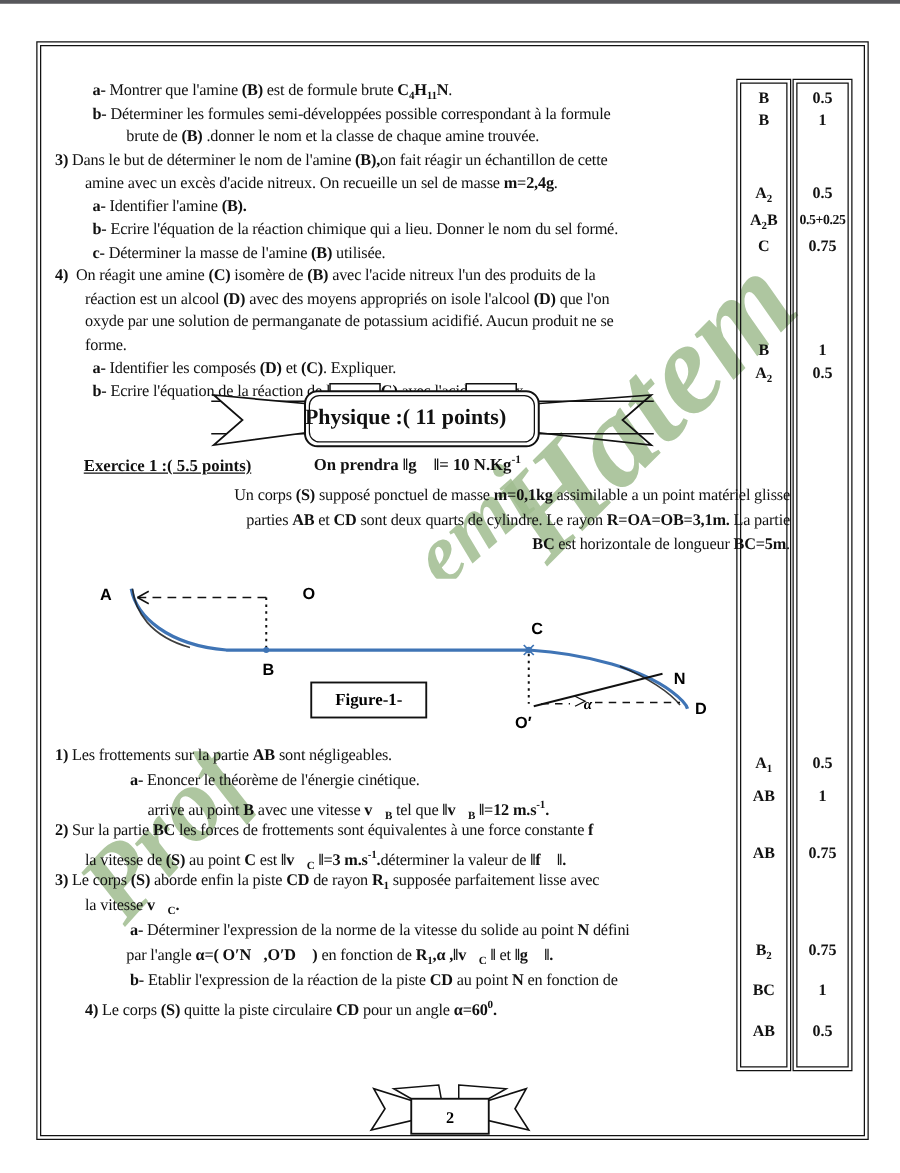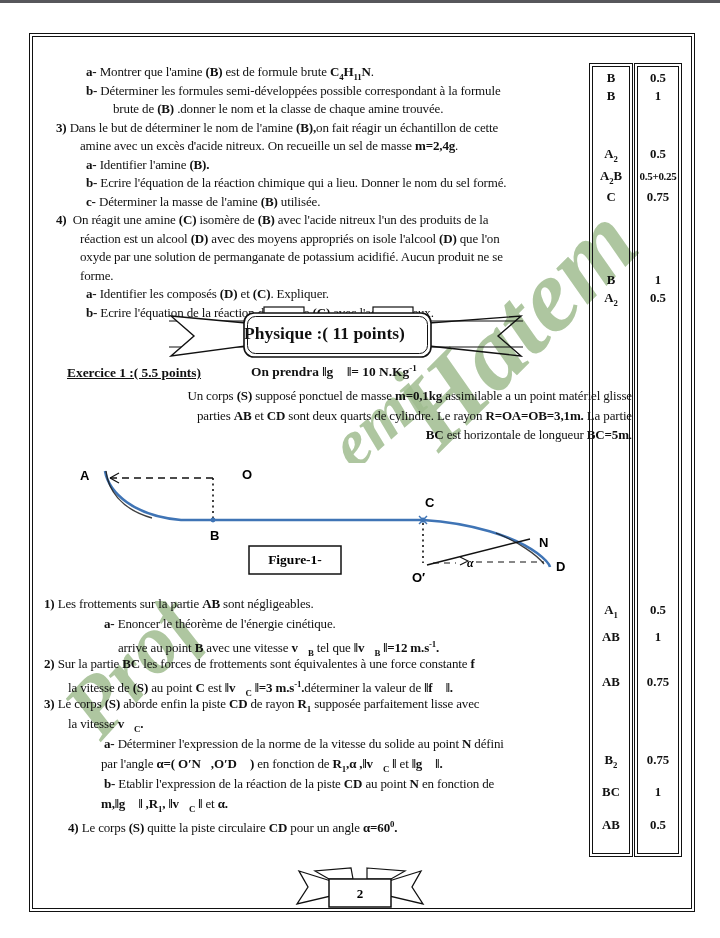--- a/index.html
+++ b/index.html
@@ -5,21 +5,21 @@
   html,body{margin:0;padding:0;}
   body{width:720px;height:938px;background:#ffffff;position:relative;overflow:hidden;
        font-family:"Liberation Serif",serif;color:#111;}
   .topline{position:absolute;left:0;top:0;width:720px;height:3px;background:#57575b;}
   .page{position:absolute;left:29px;top:33px;width:664px;height:877px;border:1.6px solid #111;}
   .page::before{content:"";position:absolute;inset:2px;border:1px solid #111;pointer-events:none;}
   .wm{position:absolute;z-index:1;color:#a0bd90;opacity:.85;font-weight:bold;font-style:italic;
       font-family:"Liberation Serif",serif;white-space:nowrap;pointer-events:none;}
   .blk{position:absolute;z-index:2;width:575px;}
   .ln{white-space:nowrap;font-size:13px;letter-spacing:-0.15px;}
-  .chem .ln{height:18.5px;line-height:18.5px;margin-left:12px;}
+  .chem .ln{height:18.5px;line-height:18.5px;}
   .phys .ln{height:20px;line-height:20px;}
   .cn1{padding-left:3px;font-family:Liberation Serif, serif;}  .ccont{padding-left:27px;} .ca{padding-left:33px;} .ca3{padding-left:60px;}
   .pn1{padding-left:3px;}  .pcont{padding-left:27px;} .pa{padding-left:63px;} .pa3{padding-left:60px;}
   .parr{padding-left:77px;} .p4{padding-left:27px;}
   .intro .ln{height:19.7px;line-height:19.7px;text-align:right;}
   .exline{position:absolute;z-index:2;left:0;top:331px;width:100%;height:20px;font-size:13.4px;}
   .exhead{position:absolute;left:37px;top:0;font-weight:bold;}
   .exnote{position:absolute;left:221px;top:-2px;}
   .bannersvg{position:absolute;z-index:2;left:131px;top:272px;}
   .bannertitle{position:absolute;z-index:3;left:214px;top:281px;width:187px;height:36px;line-height:36px;
@@ -134,21 +134,20 @@
     <div class="ln pn1"><b>1)</b> Les frottements sur la partie <b>AB</b> sont négligeables.</div>
     <div class="ln pa"><b>a-</b> Enoncer le théorème de l'énergie cinétique.</div>
     <div class="ln parr">arrive au point <b>B</b> avec une vitesse <b>v⃗<sub>B</sub></b> tel que <b>‖v⃗<sub>B</sub> ‖=12 m.s<sup>-1</sup>.</b></div>
     <div class="ln pn1"><b>2)</b> Sur la partie <b>BC</b> les forces de frottements sont équivalentes à une force constante <b>f⃗</b></div>
     <div class="ln pcont">la vitesse de <b>(S)</b> au point <b>C</b> est <b>‖v⃗<sub>C</sub> ‖=3 m.s<sup>-1</sup>.</b>déterminer la valeur de <b>‖f⃗ ‖.</b></div>
     <div class="ln pn1"><b>3)</b> Le corps <b>(S)</b> aborde enfin la piste <b>CD</b> de rayon <b>R<sub>1</sub></b> supposée parfaitement lisse avec</div>
     <div class="ln pcont">la vitesse <b>v⃗<sub>C</sub>.</b></div>
     <div class="ln pa"><b>a-</b> Déterminer l'expression de la norme de la vitesse du solide au point <b>N</b> défini</div>
     <div class="ln pa3">par l'angle <b>α=( O′N⃗,O′D⃗ )</b> en fonction de <b>R<sub>1</sub>,α ,‖v⃗<sub>C</sub> ‖</b> et <b>‖g⃗ ‖.</b></div>
     <div class="ln pa"><b>b-</b> Etablir l'expression de la réaction de la piste <b>CD</b> au point <b>N</b> en fonction de</div>
-    <div class="ln pa3"><b>m,‖g⃗ ‖ ,R<sub>1</sub>, ‖v⃗<sub>C</sub> ‖</b> et <b>α.</b></div>
     <div class="ln p4"><b>4)</b> Le corps <b>(S)</b> quitte la piste circulaire <b>CD</b> pour un angle <b>α=60<sup>0</sup>.</b></div>
   </div>
 
   <div class="dcol colL">
     <div class="mrow" style="top:6px">B</div>
     <div class="mrow" style="top:24px">B</div>
     <div class="mrow" style="top:82px">A<sub>2</sub></div>
     <div class="mrow" style="top:104px">A<sub>2</sub>B</div>
     <div class="mrow" style="top:125px">C</div>
     <div class="mrow" style="top:208px">B</div>

